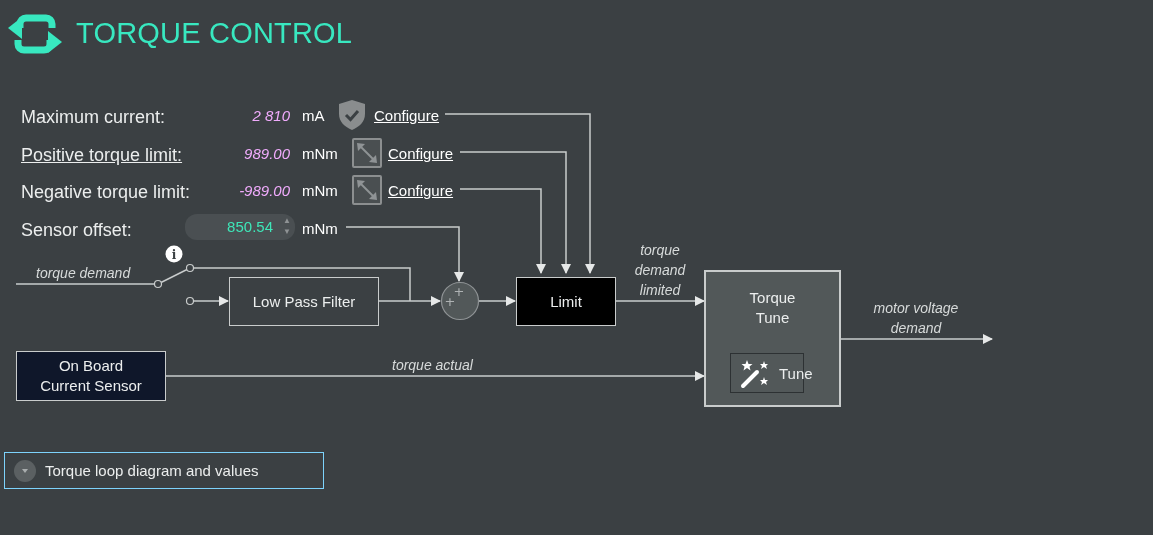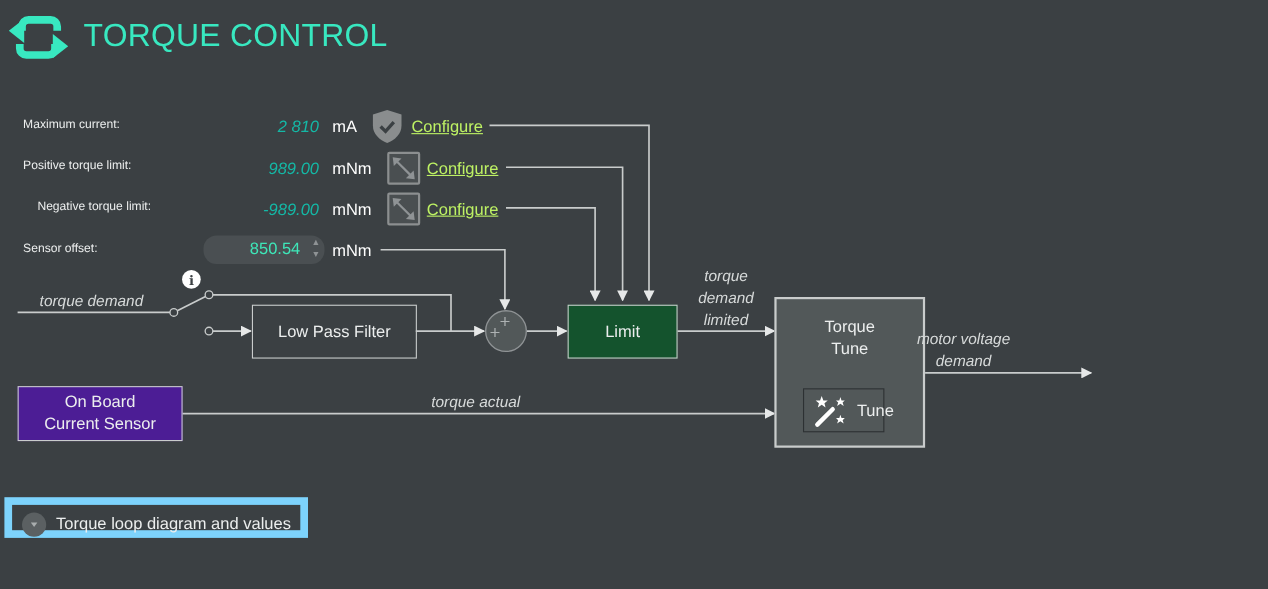--- a/index.html
+++ b/index.html
@@ -3,32 +3,32 @@
 <meta charset="utf-8">
 <style>
   html, body { margin:0; padding:0; }
   body {
     width:1153px; height:535px; background:#3b4043; position:relative; overflow:hidden;
     font-family: "Liberation Sans", "DejaVu Sans", sans-serif; color:#e6e8e8;
   }
   .abs { position:absolute; }
   .title { left:76px; top:17px; font-size:29px; color:#38e8c0; letter-spacing:0.2px;text-align:center; }
   .title-icon { left:6px; top:10px; width:58px; height:48px; }
-  .lbl { font-size:11px; color:#eceeee; }
-  .val { font-size:15px; font-style:italic; color:#14b8a6; text-align:right; width:90px; }
+  .lbl { font-size:18px; color:#eceeee; }
+  .val { font-size:15px; font-style:italic; color:#f0abfc; text-align:right; width:90px; }
   .unit { font-size:15px; color:#ffffff; }
-  .link { font-size:15px; color:#bef264; text-decoration:underline; cursor:pointer; }
+  .link { font-size:15px; color:#ffffff; text-decoration:underline; cursor:pointer; }
   .ico-box { width:26px; height:26px; border:2px solid #8c8f90; border-radius:2px; background:#4a4f51; box-sizing:border-box; }
   .spin { left:185px; top:214px; width:110px; height:26px; background:#4a4f52;border-radius:12px; }
   .spin-val { right:22px; top:4px; font-size:15px; color:#3ee6b8; }
   .spin-up { right:4px; top:2px; font-size:8px; color:#8f9395; }
   .spin-dn { right:4px; top:13px; font-size:8px; color:#8f9395; }
   .box { border:1.5px solid #c9cccc; box-sizing:border-box; display:flex; align-items:center; justify-content:center; text-align:center; font-size:15px; color:#eceeee; }
   .it { font-style:italic; font-size:14px; color:#d7dada; text-align:center; line-height:20px; }
-  .toggle { left:4px; top:452px; width:276px; height:37px; border:7px solid #7dd3fc; box-sizing:border-box; }
+  .toggle { left:4px; top:452px; width:320px; height:37px; border:1px solid #7dd3fc; box-sizing:border-box; }
   .toggle-circle { left:9px; top:7px; width:22px; height:22px; border-radius:50%; background:#5b6062; }
   .toggle-label { left:40px; top:9px; font-size:15px; color:#eceeee; }
 </style>
 </head>
 <body>
 
 <svg class="abs title-icon" viewBox="0 0 58 48">
   <path d="M14 18 V14 a6 6 0 0 1 6 -6 H40 a6 6 0 0 1 6 6 V18" fill="none" stroke="#38e8c0" stroke-width="7"></path>
   <polygon points="2,20 16,9 16,31" fill="#38e8c0" transform="translate(0,-2)"></polygon>
   <path d="M44 30 V34 a6 6 0 0 1 -6 6 H18 a6 6 0 0 1 -6 -6 V30" fill="none" stroke="#38e8c0" stroke-width="7"></path>
@@ -69,33 +69,33 @@
 
 <div class="abs lbl" style="left:21px;top:107px;">Maximum current:</div>
 <div class="abs val" style="left:200px;top:107px;">2 810</div>
 <div class="abs unit" style="left:302px;top:107px;">mA</div>
 <svg class="abs" style="left:338px;top:99px;" width="28" height="32" viewBox="0 0 28 32">
   <path d="M14 1 L27 5 V15 C27 23 21 28 14 31 C7 28 1 23 1 15 V5 Z" fill="#8a8d8e"></path>
   <path d="M8 16 L12.5 20.5 L20 12" stroke="#3b4043" stroke-width="3" fill="none"></path>
 </svg>
 <div class="abs link" style="left:374px;top:107px;">Configure</div>
 
-<div class="abs lbl" style="left:21px;top:145px;">Positive torque limit:</div>
+<div class="abs lbl" style="left:21px;top:145px;text-decoration:underline;">Positive torque limit:</div>
 <div class="abs val" style="left:200px;top:145px;">989.00</div>
 <div class="abs unit" style="left:302px;top:145px;">mNm</div>
 <div class="abs ico-box" style="left:352px;top:138px;width:30px;height:30px;">
   <svg width="26" height="26" viewBox="0 0 26 26">
       <path d="M5 5 L21 21" stroke="#8f9395" stroke-width="2"></path>
       <polygon points="3,3 11,4 4,11" fill="#8f9395"></polygon>
       <polygon points="23,23 15,22 22,15" fill="#8f9395"></polygon>
     </svg>
 </div>
 <div class="abs link" style="left:388px;top:145px;">Configure</div>
 
-<div class="abs lbl" style="left:34px;top:182px;">Negative torque limit:</div>
+<div class="abs lbl" style="left:21px;top:182px;">Negative torque limit:</div>
 <div class="abs val" style="left:200px;top:182px;">-989.00</div>
 <div class="abs unit" style="left:302px;top:182px;">mNm</div>
 <div class="abs ico-box" style="left:352px;top:175px;width:30px;height:30px;">
   <svg width="26" height="26" viewBox="0 0 26 26">
       <path d="M5 5 L21 21" stroke="#8f9395" stroke-width="2"></path>
       <polygon points="3,3 11,4 4,11" fill="#8f9395"></polygon>
       <polygon points="23,23 15,22 22,15" fill="#8f9395"></polygon>
     </svg>
 </div>
 <div class="abs link" style="left:388px;top:182px;">Configure</div>
@@ -108,21 +108,21 @@
 </div>
 <div class="abs unit" style="left:302px;top:220px;">mNm</div>
 
 <svg class="abs" style="left:164px;top:244px;" width="20" height="20">
   <circle cx="10" cy="10" r="8.5" fill="#ffffff"></circle>
   <text x="10" y="15" text-anchor="middle" font-size="12" font-weight="bold" fill="#3b4043" font-family="DejaVu Serif, serif">i</text>
 </svg>
 <div class="abs it" style="left:36px;top:263px;">torque demand</div>
 
 <div class="abs box" style="left:229px;top:277px;width:150px;height:49px;">Low Pass Filter</div>
-<div class="abs box" style="left:516px;top:277px;width:100px;height:49px;background:#14532d;">Limit</div>
+<div class="abs box" style="left:516px;top:277px;width:100px;height:49px;background:#000000;">Limit</div>
 
 <div class="abs it" style="left:620px;top:240px;width:80px;">
   <div>torque</div>
   <div>demand</div>
   <div>limited</div>
 </div>
 
 <div class="abs" style="left:704px;top:270px;width:137px;height:137px;border:2px solid #c9cccc;box-sizing:border-box;background:#525859;">
   <div class="abs" style="left:0;top:16px;width:133px;text-align:center;font-size:15px;line-height:20px;color:#eceeee;">
     <div>Torque</div>
@@ -132,26 +132,26 @@
     <svg class="abs" style="left:8px;top:4px;" width="32" height="32" viewBox="0 0 32 32">
       <path d="M4 28 L18 14" stroke="#ffffff" stroke-width="4" stroke-linecap="round"></path>
       <polygon points="8,2 9.5,6 13.5,6 10.5,8.5 11.5,12.5 8,10 4.5,12.5 5.5,8.5 2.5,6 6.5,6" fill="#ffffff"></polygon>
       <polygon points="25,3 26,6 29,6 27,8 28,11 25,9 22,11 23,8 21,6 24,6" fill="#ffffff"></polygon>
       <polygon points="25,19 26,22 29,22 27,24 28,27 25,25 22,27 23,24 21,22 24,22" fill="#ffffff"></polygon>
     </svg>
     <div class="abs" style="left:48px;top:11px;font-size:15px;color:#eceeee;">Tune</div>
   </div>
 </div>
 
-<div class="abs it" style="left:816px;top:298px;width:120px;">
+<div class="abs it" style="left:856px;top:298px;width:120px;">
   <div>motor voltage</div>
   <div>demand</div>
 </div>
 
-<div class="abs box" style="left:16px;top:351px;width:150px;height:50px;background:#4c1d95;flex-direction:column;line-height:20px;">
+<div class="abs box" style="left:16px;top:351px;width:150px;height:50px;background:#0f172a;flex-direction:column;line-height:20px;">
   <div>On Board</div>
   <div>Current Sensor</div>
 </div>
 <div class="abs it" style="left:392px;top:355px;">torque actual</div>
 
 <div class="abs toggle">
   <div class="abs toggle-circle">
     <svg width="22" height="22">
         <polygon points="8,9 14,9 11,13" fill="#a9adae"></polygon>
       </svg>

